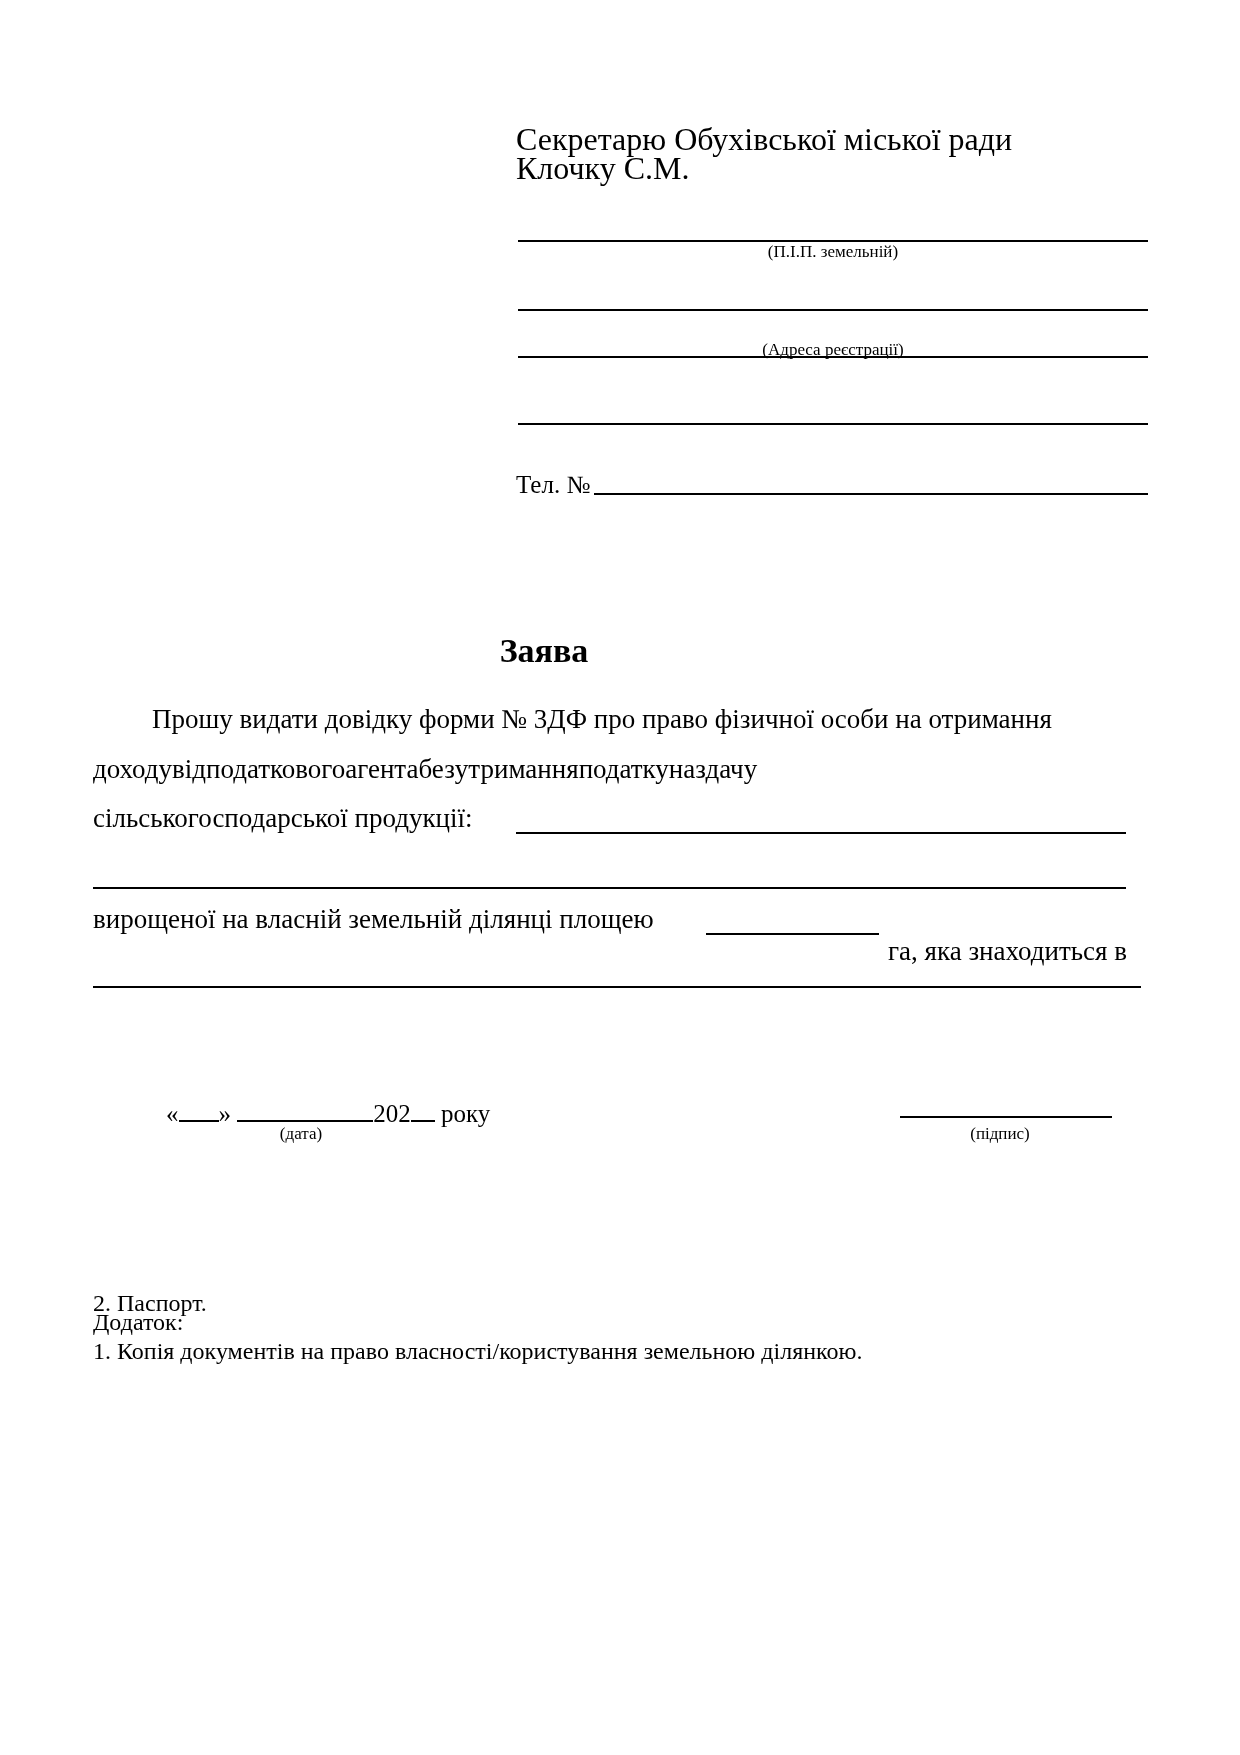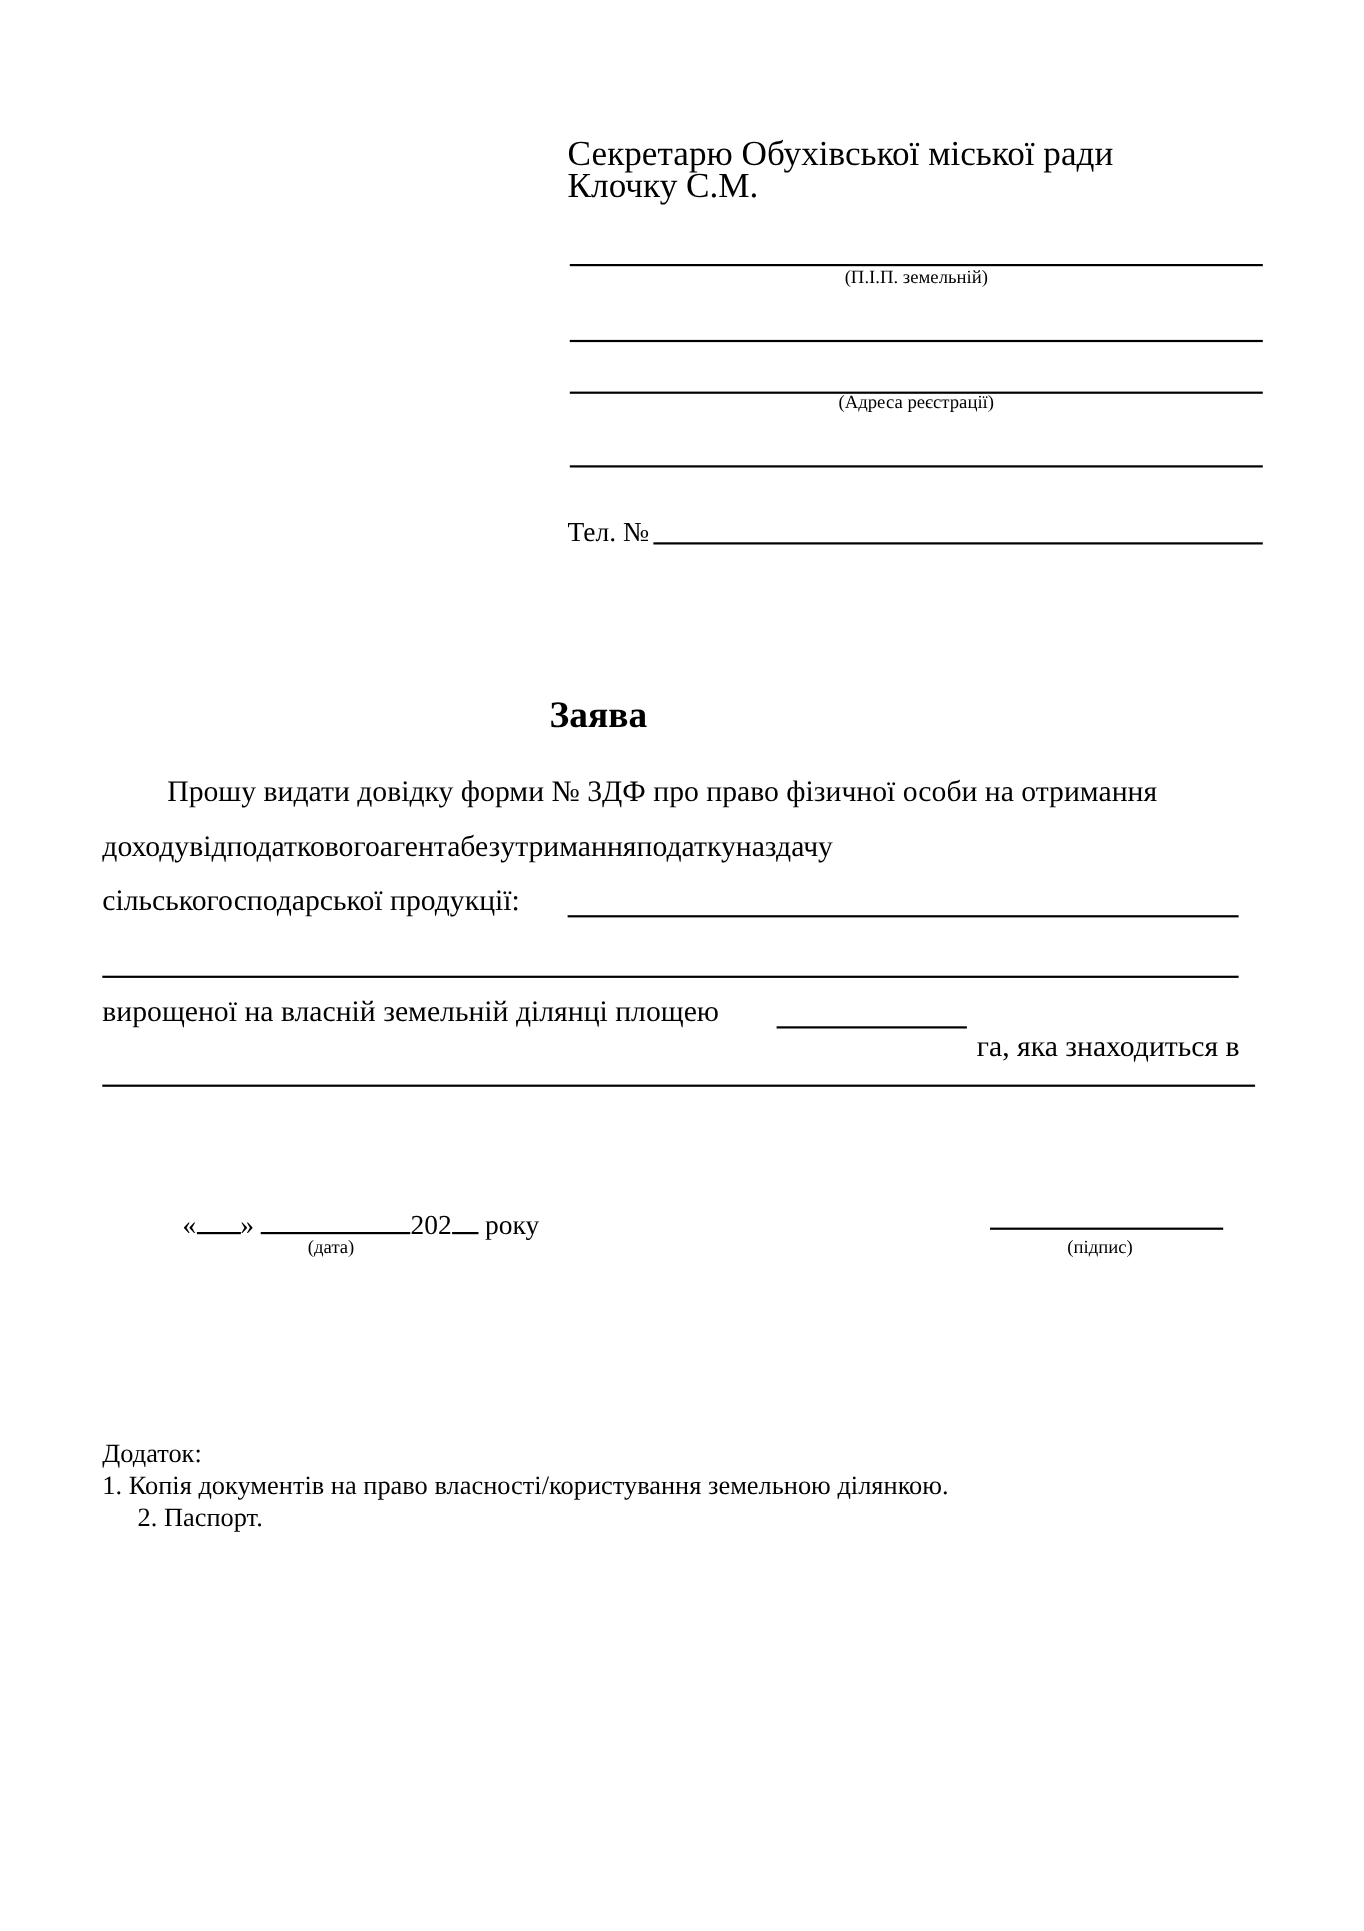--- a/index.html
+++ b/index.html
@@ -27,21 +27,21 @@
 <body>
 
 <div class="abs hdr-text" style="left:516px; top:124px;">Секретарю Обухівської міської ради</div>
 <div class="abs hdr-text" style="left:516px; top:153px;">Клочку С.М.</div>
 
 <div class="line" style="left:518px; width:630px; top:240px;"></div>
 <div class="caption" style="left:518px; width:630px; top:242px;">(П.І.П. земельній)</div>
 
 <div class="line" style="left:518px; width:630px; top:309px;"></div>
 <div class="line" style="left:518px; width:630px; top:356px;"></div>
-<div class="caption" style="left:518px; width:630px; top:356px;">(Адреса реєстрації)</div>
+<div class="caption" style="left:518px; width:630px; top:340px;">(Адреса реєстрації)</div>
 <div class="line" style="left:518px; width:630px; top:423px;"></div>
 
 <div class="abs hdr-text" style="left:516px; top:470px; font-size:25px;text-align:right;">Тел. №</div>
 <div class="line" style="left:594px; width:554px; top:493px;"></div>
 
 <div class="title">Заява</div>
 
 <div class="body-line" style="top:702px; text-indent:59px;">Прошу видати довідку форми № 3ДФ про право фізичної особи на отримання</div>
 
 <div class="body-line justify" style="top:752px;">
@@ -76,13 +76,13 @@
   <span class="blank" style="width:136px;"></span><span>202</span><span class="blank" style="width:24px;"></span>
   <span>року</span>
 </div>
 <div class="caption" style="left:246px; width:110px; top:1124px;">(дата)</div>
 
 <div class="line" style="left:900px; width:212px; top:1116px;"></div>
 <div class="caption" style="left:940px; width:120px; top:1124px;">(підпис)</div>
 
 <div class="foot" style="top:1308px;">Додаток:</div>
 <div class="foot" style="top:1337px;">1. Копія документів на право власності/користування земельною ділянкою.</div>
-<div class="foot" style="top:1366px;margin-left:32px;">2. Паспорт.</div>
+<div class="foot" style="top:1289px;">2. Паспорт.</div>
 
 </body></html>

